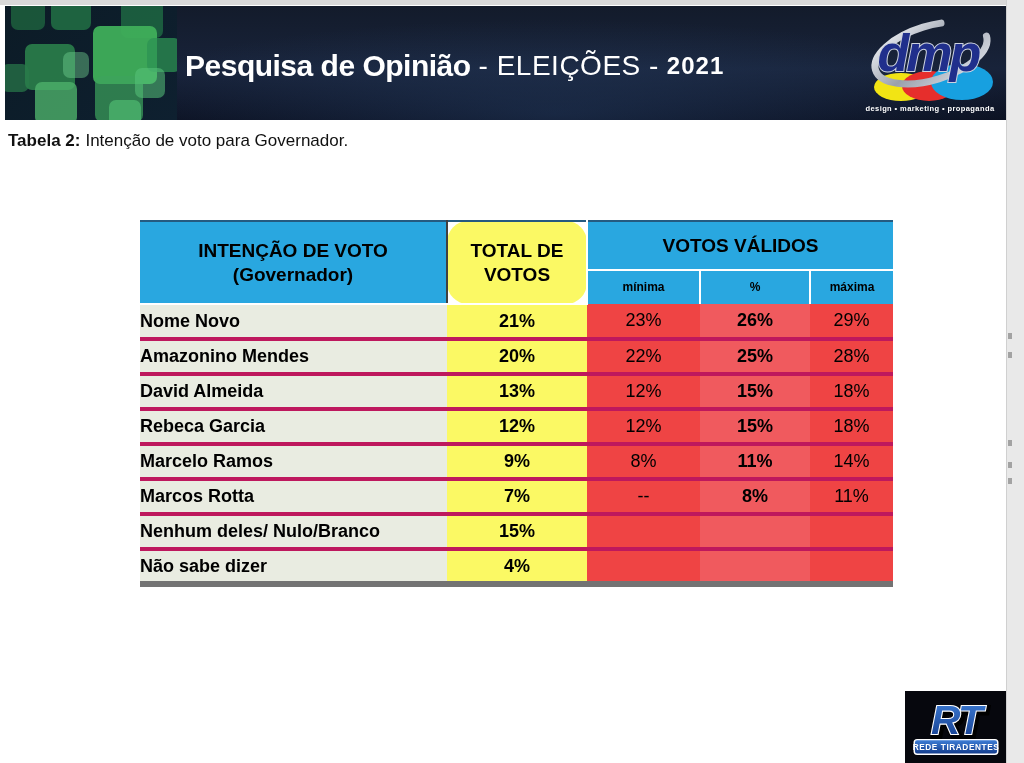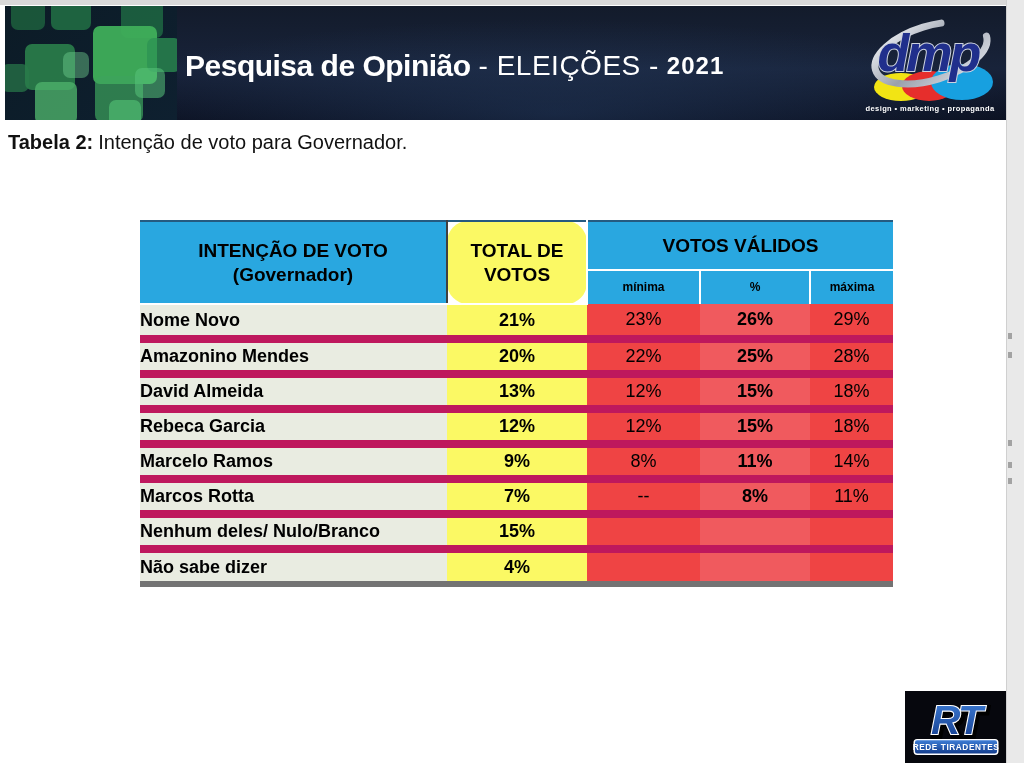--- a/index.html
+++ b/index.html
@@ -26,37 +26,37 @@
     display:flex;align-items:center;justify-content:flex-start;
     color:#fff;white-space:nowrap;padding-top:6px;
   }
   .bt-bold{font-weight:bold;font-size:30px;letter-spacing:-0.5px;}
   .bt-light{font-weight:400;font-size:28px;margin:0 8px;letter-spacing:0.5px;}
   .bt-year{font-weight:bold;font-size:24px;letter-spacing:1px;}
 
   .dmp{position:absolute;right:8px;top:5px;width:138px;height:106px;}
 
   
-  .caption{position:absolute;left:8px;top:131px;font-size:20px;color:#111;}
+  .caption{position:absolute;left:8px;top:131px;font-size:17px;color:#111;}
   .cap-label{font-weight:bold;margin-right:5px;}
 
   
   table.poll{
     position:absolute;left:140px;top:220px;width:753px;
     border-collapse:collapse;table-layout:fixed;
     border-top:2px solid #255a80;
   }
   table.poll th, table.poll td{padding:0;color:#000;}
   thead th{background:#29a7e0;font-weight:bold;font-size:19px;line-height:1.25;text-align:center;vertical-align:middle;}
   th.h-col1{border-right:2px solid #404040;}
   th.h-total{background:#fbf964;border-right:2px solid #fff;border-radius:21px;}
   tr.group-row th{height:47px;border-bottom:2px solid #fff;font-size:19px;}
   tr.sub-row th{height:33px;font-size:12px;margin-left:23px;}
   tr.sub-row th + th{border-left:2px solid #fff;}
-  tbody tr{height:35px;border-bottom:8px solid #be185d;}
+  tbody tr{height:35px;border-bottom:4px solid #be185d;}
   tbody tr:last-child{border-bottom:6px solid #737373;}
   tbody td{font-size:18px;vertical-align:middle;}
   td.c-name{font-weight:bold;text-align:left;padding-left:5px;background:#e9ece1;}
   td.c-total{font-weight:bold;text-align:center;background:#fbf964;}
   td.c-min, td.c-max{text-align:center;background:#ef4444;font-weight:normal;}
   td.c-pct{font-weight:bold;text-align:center;background:#f05a5e;}
 
   
   .rt-box{
     position:absolute;left:905px;top:691px;width:102px;height:72px;

